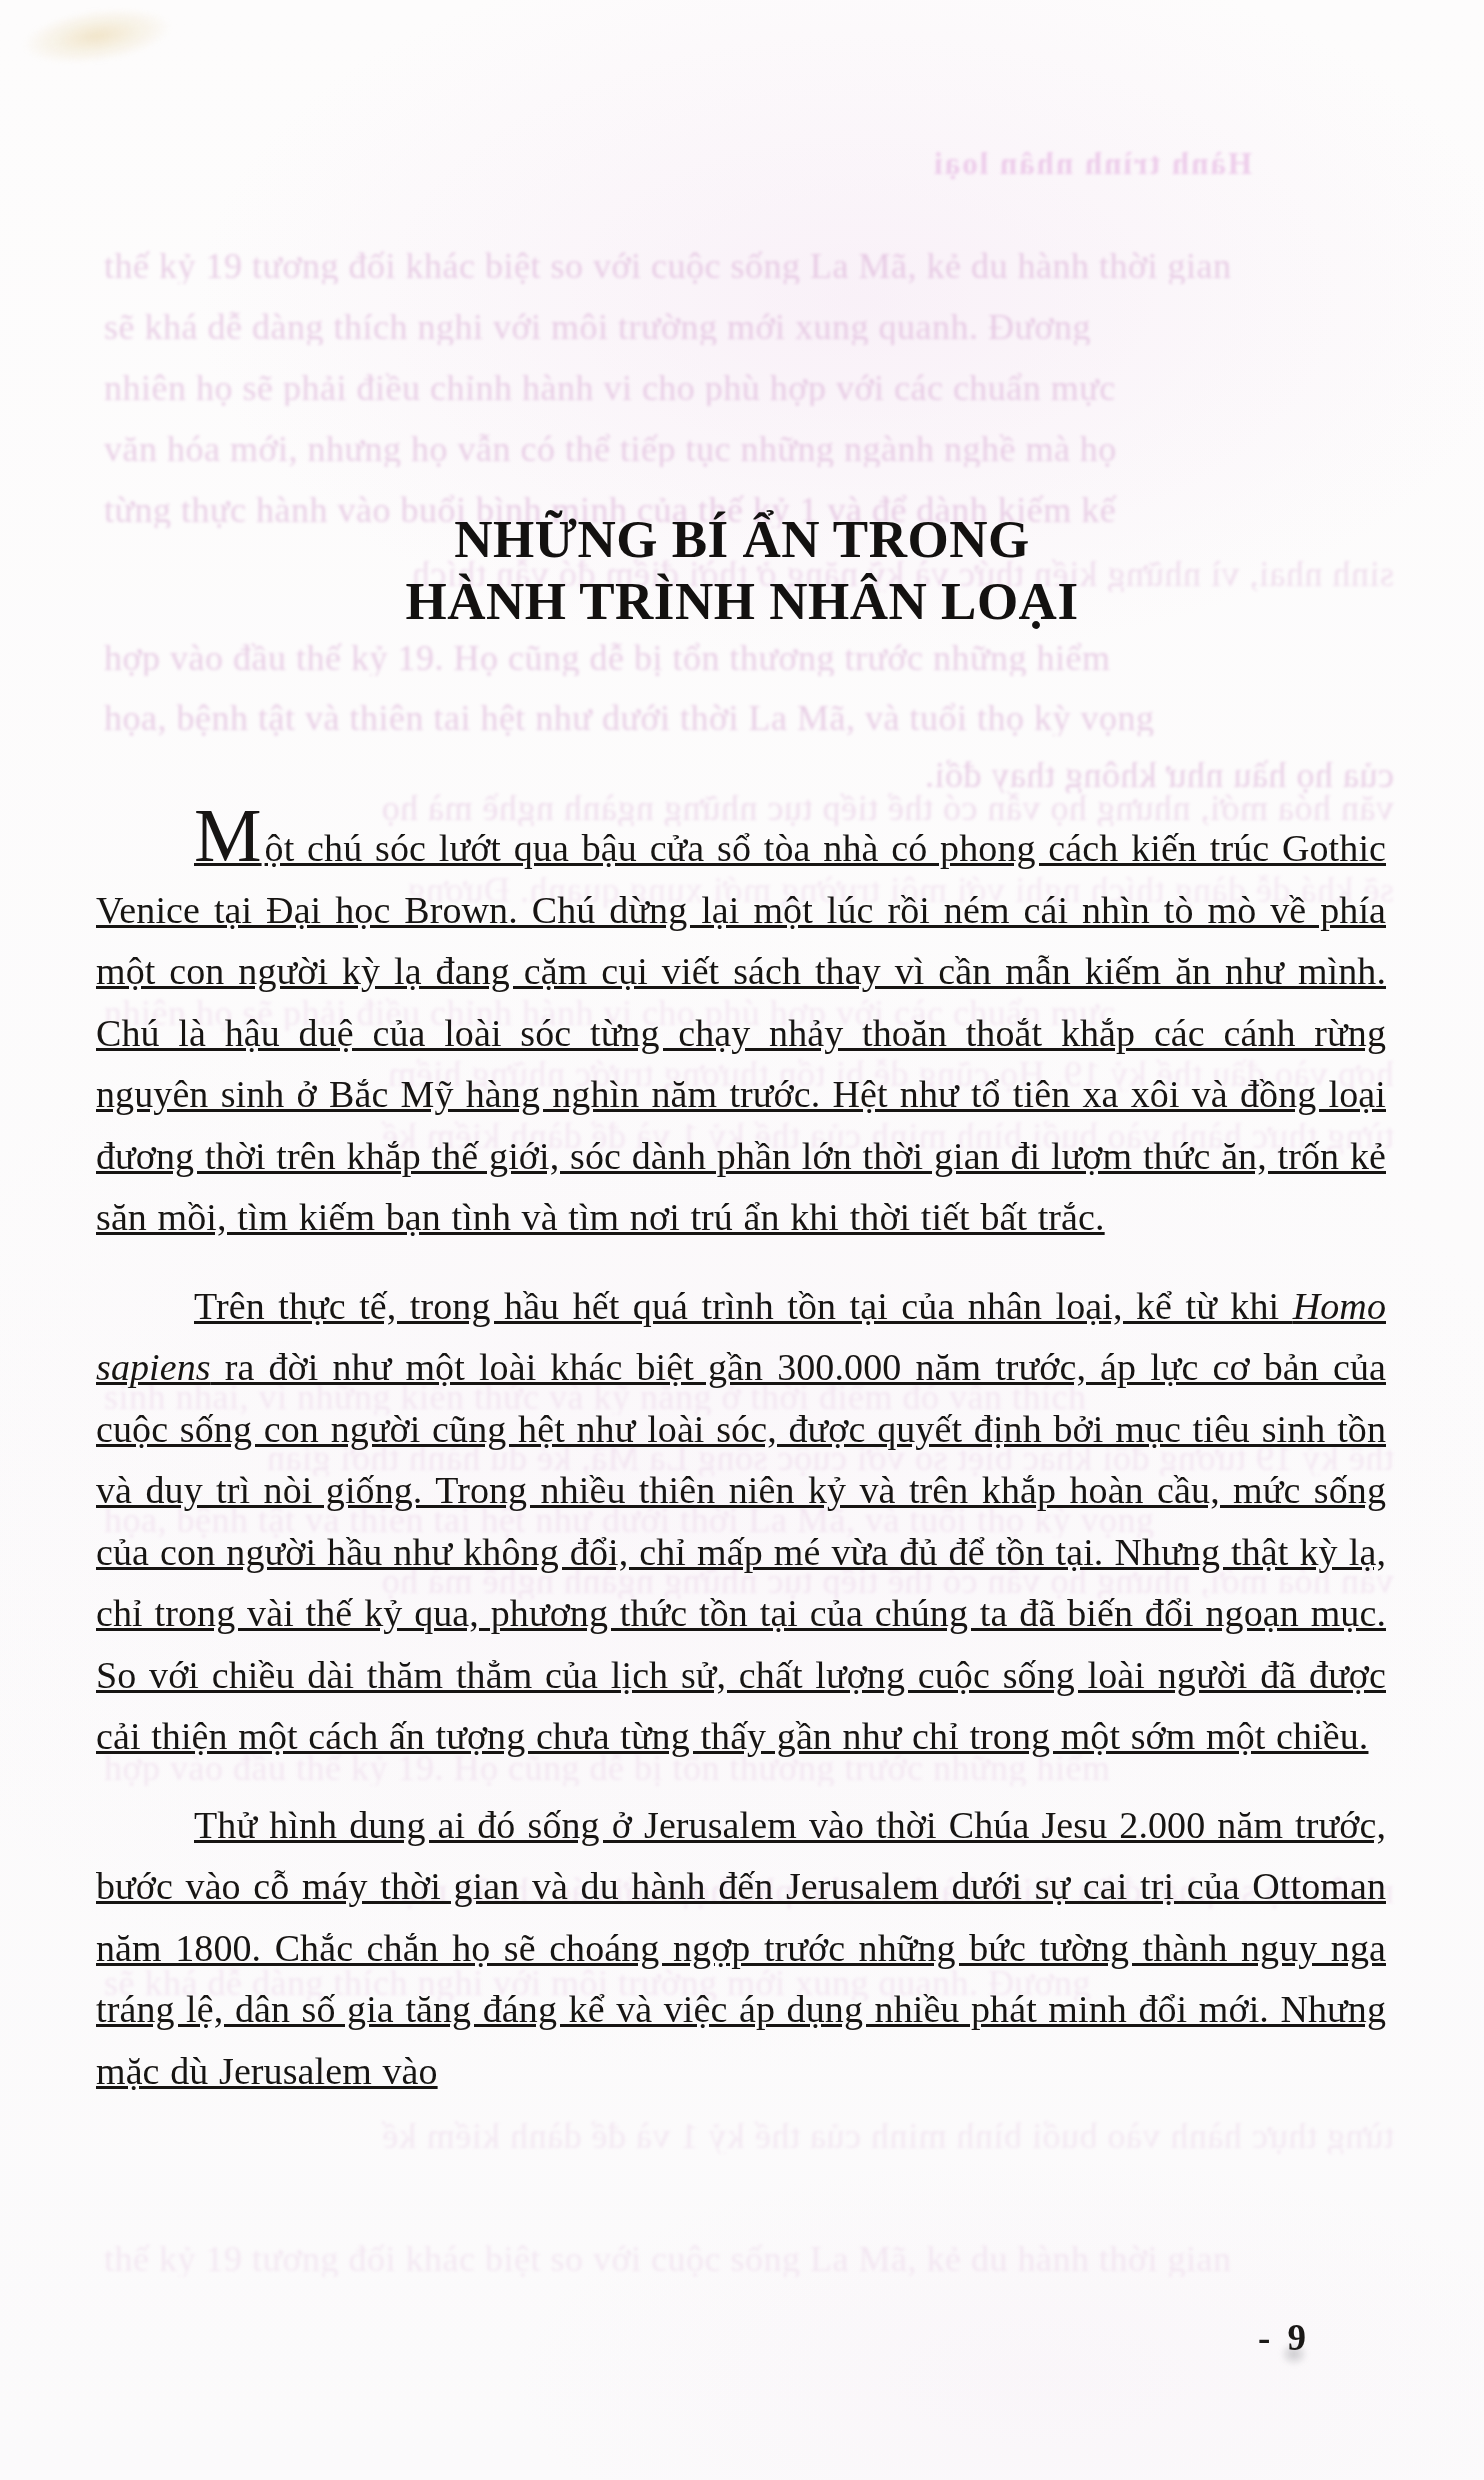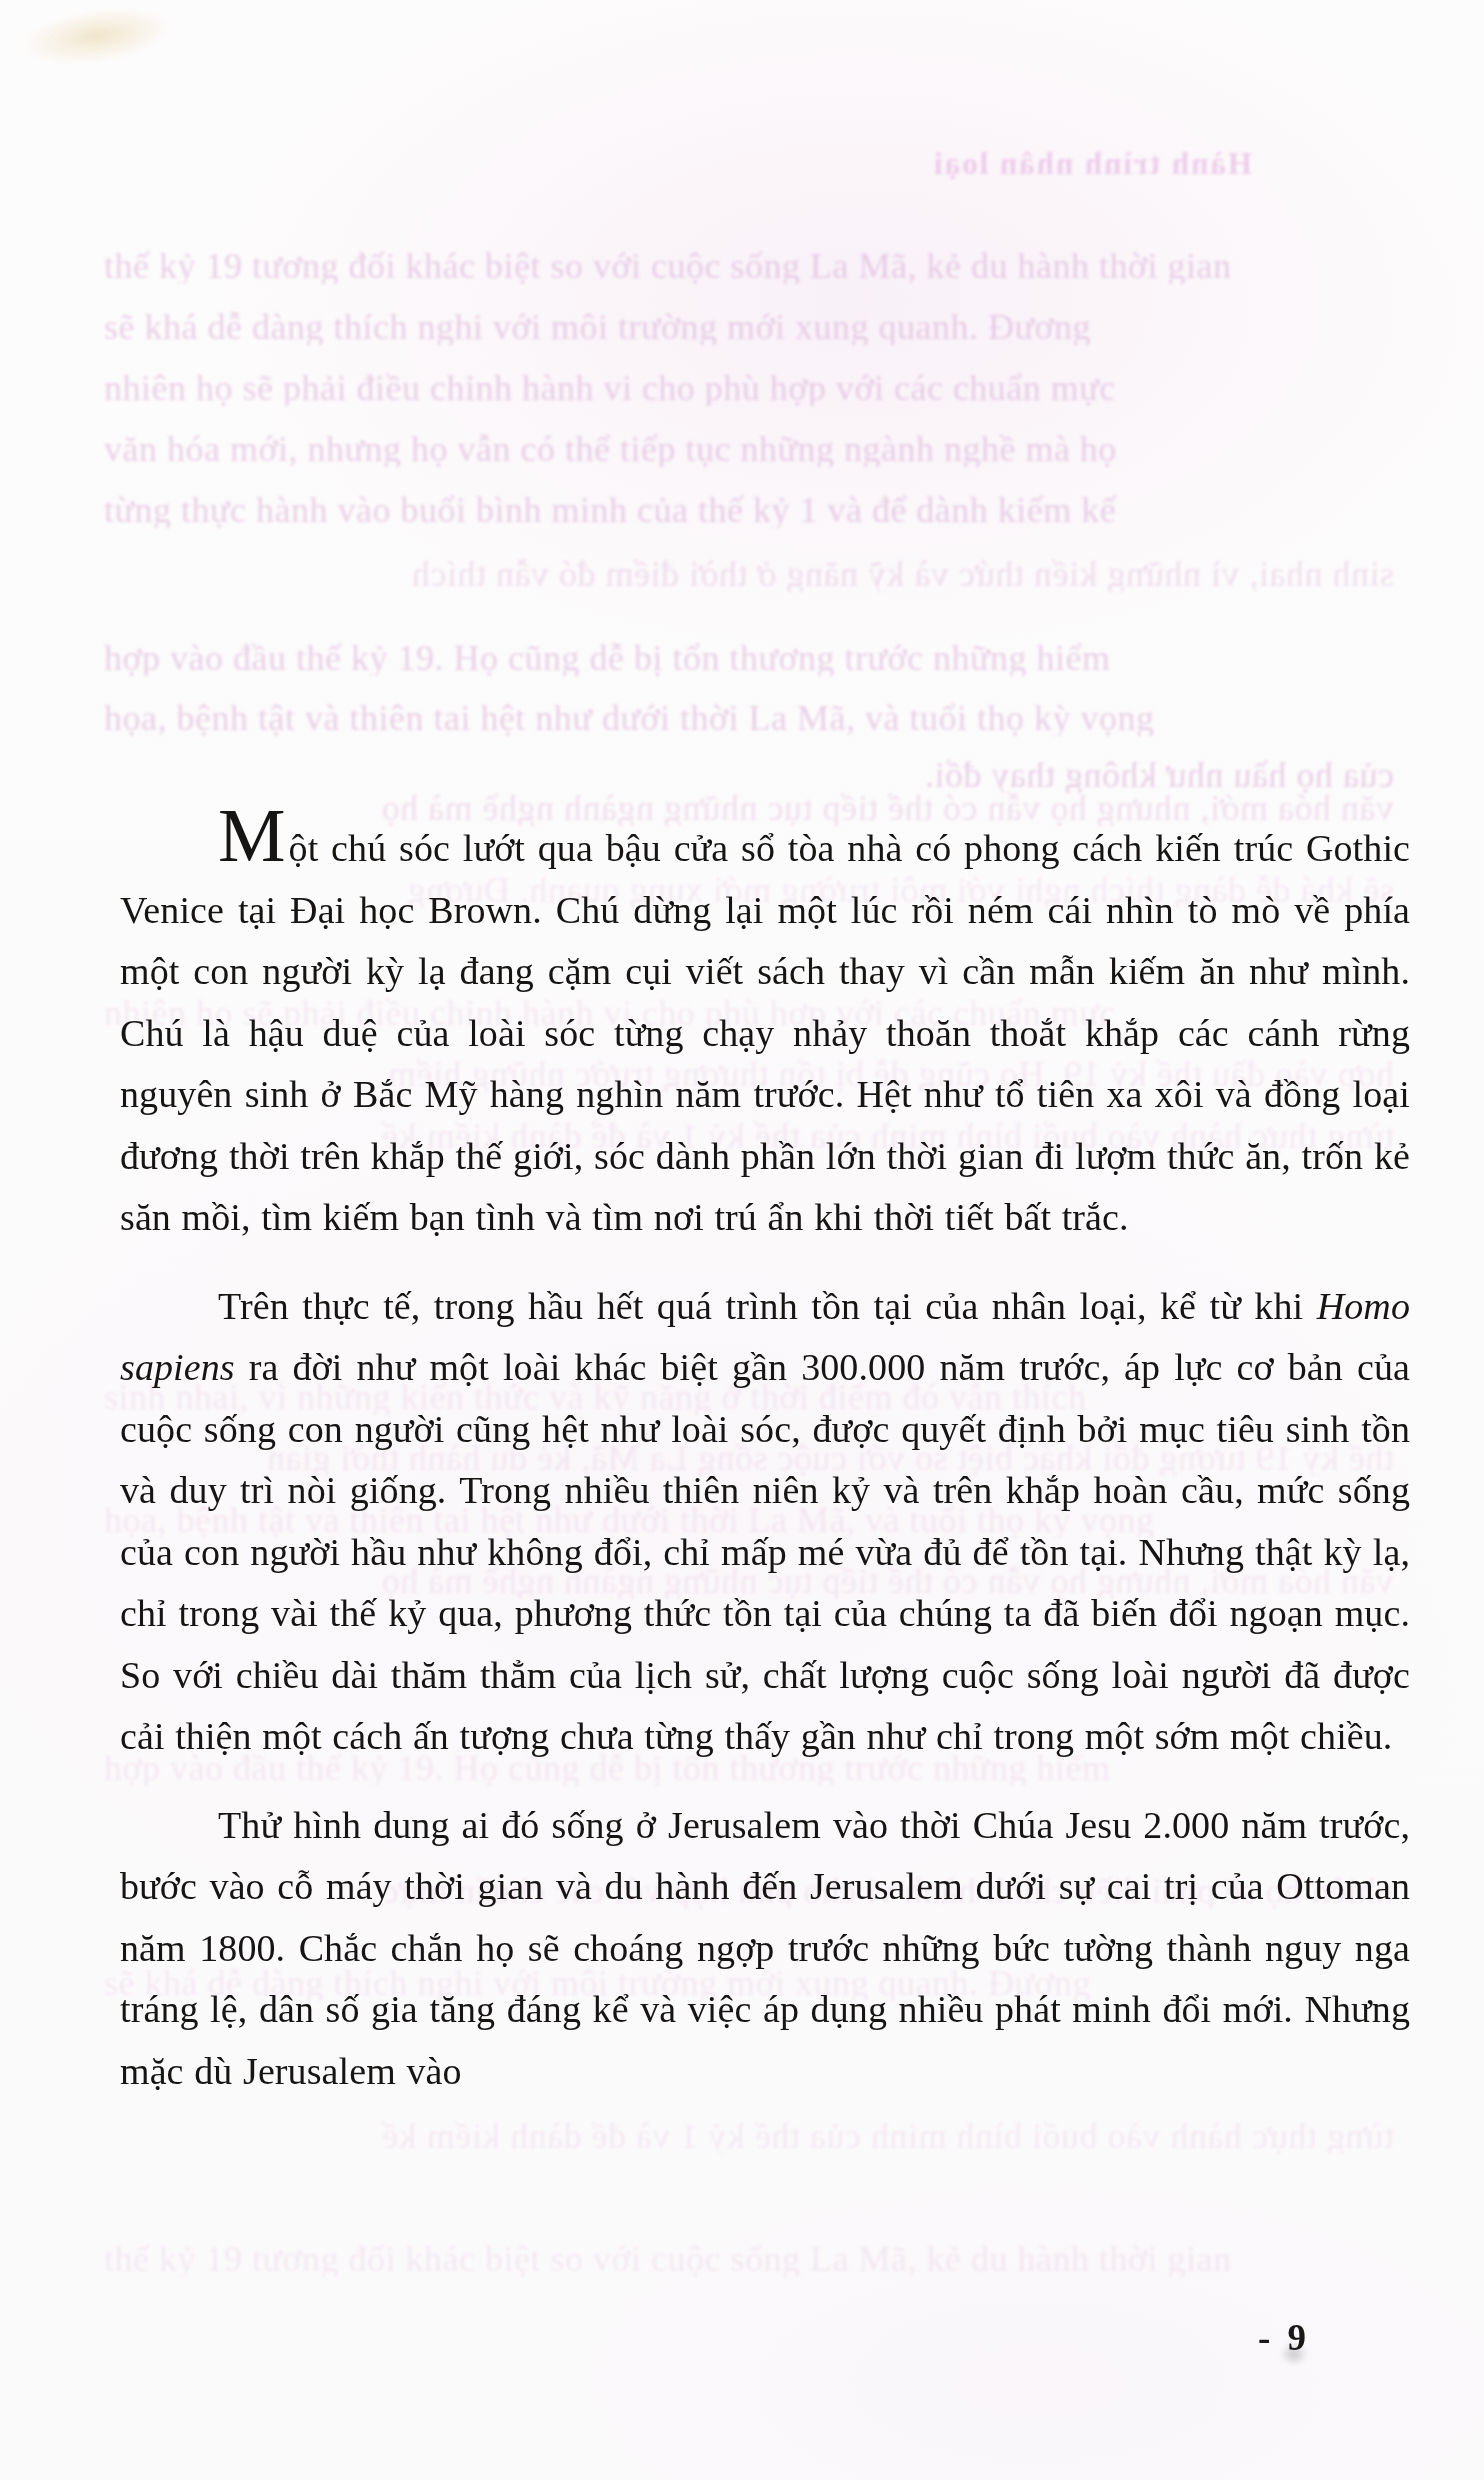--- a/index.html
+++ b/index.html
@@ -33,23 +33,23 @@
     color:#e2aade;opacity:.55;filter:blur(1.6px);font-weight:bold;
   }
   
   .title{
     position:absolute;left:0;right:0;top:508px;z-index:2;
     text-align:center;font-weight:bold;font-size:53px;line-height:62px;
     letter-spacing:.5px;color:#131110;
   }
   
   .bodytext{
-    position:absolute;left:120px;width:1290px;top:818px;z-index:2;
+    position:absolute;left:96px;width:1290px;top:818px;z-index:2;
     font-size:38px;line-height:61.5px;text-align:justify;
-    letter-spacing:.1px;word-spacing:1px;color:#171513;
+    letter-spacing:.1px;word-spacing:1px;color:#171513;text-decoration:underline;
   }
   .bodytext p{margin:0 0 27px 0;text-indent:98px;}
   .dropcap{
     font-size:76px;line-height:0;font-weight:normal;
     letter-spacing:0;padding-right:3px;
   }
   
   .pagenum{
     position:absolute;left:1258px;top:2316px;z-index:2;
     font-size:37px;font-weight:bold;letter-spacing:4px;color:#1b1917;
@@ -96,20 +96,24 @@
     <div class="bl mir o2" style="top:1440px">thế kỷ 19 tương đối khác biệt so với cuộc sống La Mã, kẻ du hành thời gian</div>
     <div class="bl o2" style="top:1502px">họa, bệnh tật và thiên tai hệt như dưới thời La Mã, và tuổi thọ kỳ vọng</div>
     <div class="bl mir o2" style="top:1563px">văn hóa mới, nhưng họ vẫn có thể tiếp tục những ngành nghề mà họ</div>
     <div class="bl o2" style="top:1750px">hợp vào đầu thế kỷ 19. Họ cũng dễ bị tổn thương trước những hiểm</div>
     <div class="bl mir o2" style="top:1873px">nhiên họ sẽ phải điều chỉnh hành vi cho phù hợp với các chuẩn mực</div>
     <div class="bl o2" style="top:1965px">sẽ khá dễ dàng thích nghi với môi trường mới xung quanh. Đương</div>
     <div class="bl mir o2" style="top:2118px">từng thực hành vào buổi bình minh của thế kỷ 1 và để dành kiếm kế</div>
     <div class="bl o2" style="top:2241px">thế kỷ 19 tương đối khác biệt so với cuộc sống La Mã, kẻ du hành thời gian</div>
   </div>
 
+  <header class="title">
+    <div>NHỮNG BÍ ẨN TRONG</div>
+    <div>HÀNH TRÌNH NHÂN LOẠI</div>
+  </header>
 
   <main class="bodytext">
     <p><span class="dropcap">M</span><span>ột chú sóc lướt qua bậu cửa sổ tòa nhà có phong cách kiến trúc Gothic Venice tại Đại học Brown. Chú dừng lại một lúc rồi ném cái nhìn tò mò về phía một con người kỳ lạ đang cặm cụi viết sách thay vì cần mẫn kiếm ăn như mình. Chú là hậu duệ của loài sóc từng chạy nhảy thoăn thoắt khắp các cánh rừng nguyên sinh ở Bắc Mỹ hàng nghìn năm trước. Hệt như tổ tiên xa xôi và đồng loại đương thời trên khắp thế giới, sóc dành phần lớn thời gian đi lượm thức ăn, trốn kẻ săn mồi, tìm kiếm bạn tình và tìm nơi trú ẩn khi thời tiết bất trắc.</span></p>
 
     <p><span>Trên thực tế, trong hầu hết quá trình tồn tại của nhân loại, kể từ khi </span><em>Homo sapiens</em><span> ra đời như một loài khác biệt gần 300.000 năm trước, áp lực cơ bản của cuộc sống con người cũng hệt như loài sóc, được quyết định bởi mục tiêu sinh tồn và duy trì nòi giống. Trong nhiều thiên niên kỷ và trên khắp hoàn cầu, mức sống của con người hầu như không đổi, chỉ mấp mé vừa đủ để tồn tại. Nhưng thật kỳ lạ, chỉ trong vài thế kỷ qua, phương thức tồn tại của chúng ta đã biến đổi ngoạn mục. So với chiều dài thăm thẳm của lịch sử, chất lượng cuộc sống loài người đã được cải thiện một cách ấn tượng chưa từng thấy gần như chỉ trong một sớm một chiều.</span></p>
 
     <p><span>Thử hình dung ai đó sống ở Jerusalem vào thời Chúa Jesu 2.000 năm trước, bước vào cỗ máy thời gian và du hành đến Jerusalem dưới sự cai trị của Ottoman năm 1800. Chắc chắn họ sẽ choáng ngợp trước những bức tường thành nguy nga tráng lệ, dân số gia tăng đáng kể và việc áp dụng nhiều phát minh đổi mới. Nhưng mặc dù Jerusalem vào</span></p>
   </main>
 
   <div class="pagenum">- 9</div>

